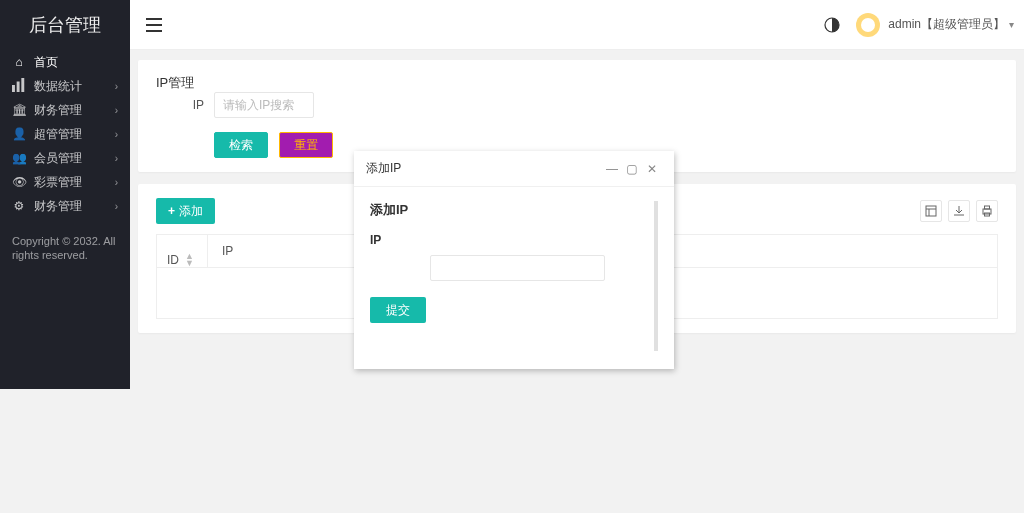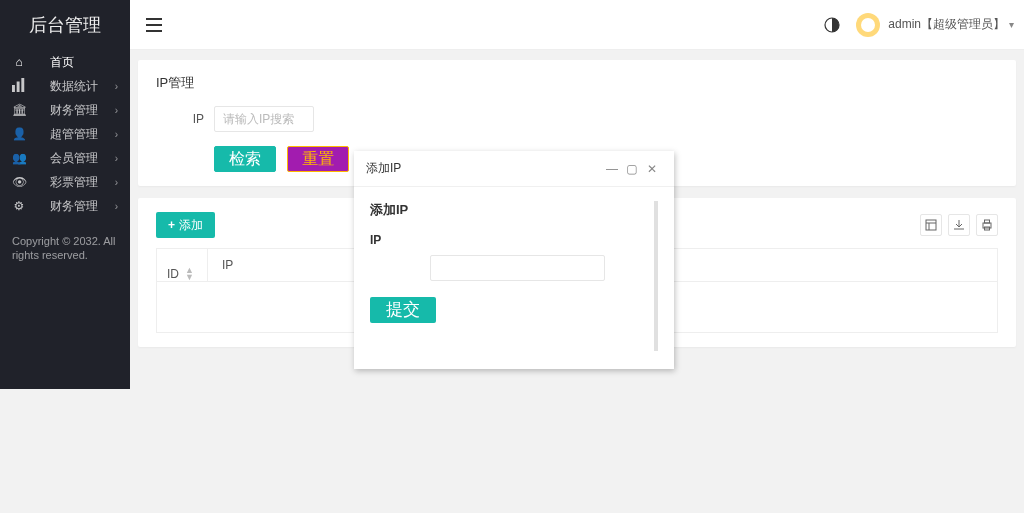--- a/index.html
+++ b/index.html
@@ -5,45 +5,45 @@
 *{box-sizing:border-box;margin:0;padding:0;}
 body{font-family:"Microsoft YaHei",Arial,sans-serif;font-size:12px;background:#f2f2f2;color:#333;width:1024px;height:513px;overflow:hidden;position:relative;}
 
 
 .sidebar{position:absolute;left:0;top:0;width:130px;height:389px;background:#20222a;color:#fff;}
 .logo{height:50px;line-height:50px;text-align:center;font-size:18px;color:#eee;}
 .menu{list-style:none;}
 .menu-item{display:flex;align-items:center;height:24px;padding:0 12px;margin-bottom:0;cursor:pointer;color:rgba(255,255,255,0.75);font-size:12px;position:relative;}
 .menu-item.selected{color:#fff;}
 .menu-item .mi-icon{width:14px;text-align:center;margin-right:8px;font-size:12px;}
-.menu-item .mi-label{flex:1;margin-left:16px;}
+.menu-item .mi-label{flex:1;}
 .menu-item .mi-arrow{font-size:10px;color:rgba(255,255,255,0.5);}
 .copyright{position:absolute;bottom:auto;top:234px;left:12px;right:12px;color:rgba(255,255,255,0.55);font-size:11px;line-height:14px;}
 
 
 .header{position:absolute;left:130px;top:0;right:0;height:50px;background:#fff;display:flex;align-items:center;padding:8px 10px;border-bottom:1px solid #eee;}
 .hamburger{width:16px;height:14px;display:flex;flex-direction:column;justify-content:space-between;cursor:pointer;margin-left:6px;}
 .hamburger span{display:block;height:2px;background:#333;}
 .header-spacer{flex:1;}
 .header-ico{width:16px;height:16px;margin-right:16px;cursor:pointer;display:inline-flex;align-items:center;justify-content:center;}
 .avatar{width:24px;height:24px;border-radius:50%;background:#ffd97a;margin-right:8px;display:inline-flex;align-items:center;justify-content:center;}
 .avatar .face{width:14px;height:14px;border-radius:50%;background:#fff;position:relative;}
 .user-btn{display:flex;align-items:center;cursor:pointer;color:#555;font-size:12px;}
 .user-btn .caret{margin-left:4px;font-size:10px;color:#888;}
 
 
 .main{position:absolute;left:130px;top:50px;right:0;bottom:0;overflow:auto;padding:10px 8px;}
 .card{background:#fff;border-radius:2px;padding:14px 18px;box-shadow:0 1px 2px rgba(0,0,0,0.04);margin-bottom:12px;}
-.card-title{font-size:13px;color:#333;margin-bottom:14px;}
+.card-title{font-size:13px;color:#333;}
 .search-row{display:flex;align-items:center;margin-bottom:14px;}
 .search-label{width:48px;text-align:right;margin-right:10px;color:#555;}
 .search-input{width:100px;height:26px;border:1px solid #e6e6e6;border-radius:2px;padding:0 8px;font-size:12px;outline:none;color:#333;}
 .search-input::placeholder{color:#bbb;}
 .btn-row{padding-left:58px;}
-.btn{display:inline-block;height:26px;line-height:24px;padding:0 14px;border-radius:2px;font-size:16px;cursor:pointer;border:1px solid transparent;}
+.btn{display:inline-block;height:26px;line-height:24px;padding:0 14px;border-radius:2px;font-size:12px;cursor:pointer;border:1px solid transparent;}
 .btn-teal{background:#16baaa;color:#fff;border-color:#16baaa;}
 .btn-warn-outline{background:#a21caf;color:#ffb800;border-color:#ffb800;margin-left:8px;}
 
 
 .tbl-toolbar{display:flex;align-items:center;margin-bottom:0;}
 .add-btn{display:inline-flex;align-items:center;background:#16baaa;color:#fff;height:26px;padding:0 12px;border-radius:2px;font-size:12px;cursor:pointer;}
 .add-btn .plus{margin-right:4px;font-weight:bold;}
 .tbl-tools{margin-left:auto;display:flex;gap:6px;}
 .tool{width:22px;height:22px;border:1px solid #e6e6e6;border-radius:2px;display:inline-flex;align-items:center;justify-content:center;cursor:pointer;color:#666;font-size:12px;}
 .tool svg{width:12px;height:12px;}
@@ -57,21 +57,21 @@
 
 .modal{position:absolute;left:354px;top:151px;width:320px;background:#fff;box-shadow:1px 2px 6px rgba(0,0,0,0.25);z-index:1000;}
 .modal-head{height:36px;display:flex;align-items:center;padding:0 12px;font-size:12px;color:#333;border-bottom:1px solid #f0f0f0;}
 .modal-head .mh-title{flex:1;}
 .modal-head .mh-btn{width:20px;text-align:center;cursor:pointer;color:#888;font-size:12px;}
 .modal-body{padding:14px 16px 18px 16px;position:relative;}
 .modal-body-inner{border-right:4px solid #e0e0e0;padding-right:12px;min-height:150px;}
 .mb-title{font-size:13px;font-weight:bold;color:#333;margin-bottom:14px;}
 .mb-label{font-size:12px;color:#333;font-weight:bold;margin-bottom:8px;}
 .mb-input{margin-left:60px;width:175px;height:26px;border:1px solid #e6e6e6;border-radius:2px;outline:none;padding:0 8px;margin-bottom:16px;display:block;}
-.mb-submit{display:inline-block;height:26px;line-height:26px;padding:0 16px;background:#16baaa;color:#fff;border-radius:2px;font-size:17px;cursor:pointer;}
+.mb-submit{display:inline-block;height:26px;line-height:26px;padding:0 16px;background:#16baaa;color:#fff;border-radius:2px;font-size:12px;cursor:pointer;}
 </style>
 </head>
 <body>
 
 <aside class="sidebar">
   <div class="logo">后台管理</div>
   <ul class="menu">
     <li class="menu-item selected">
       <span class="mi-icon">⌂</span>
       <span class="mi-label">首页</span>

